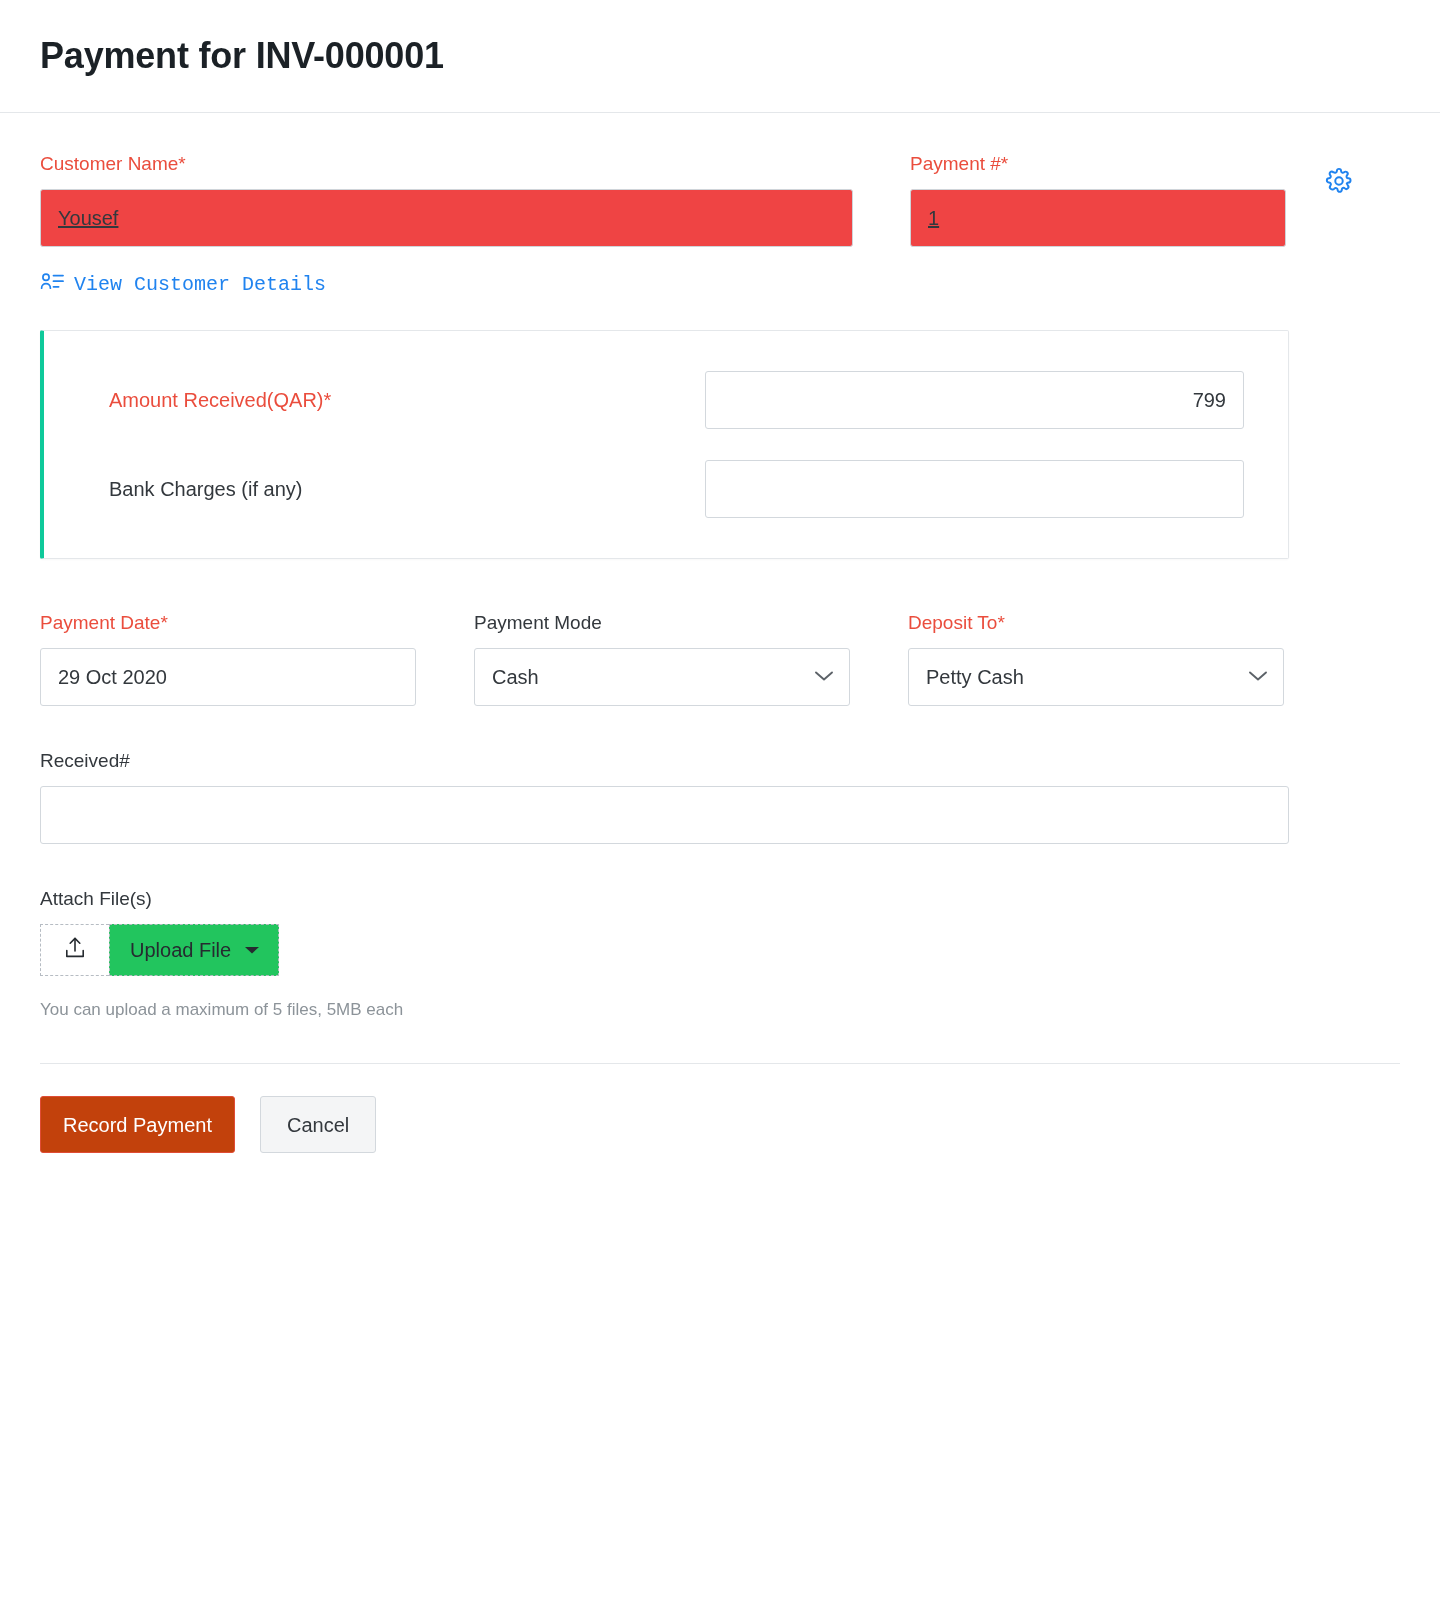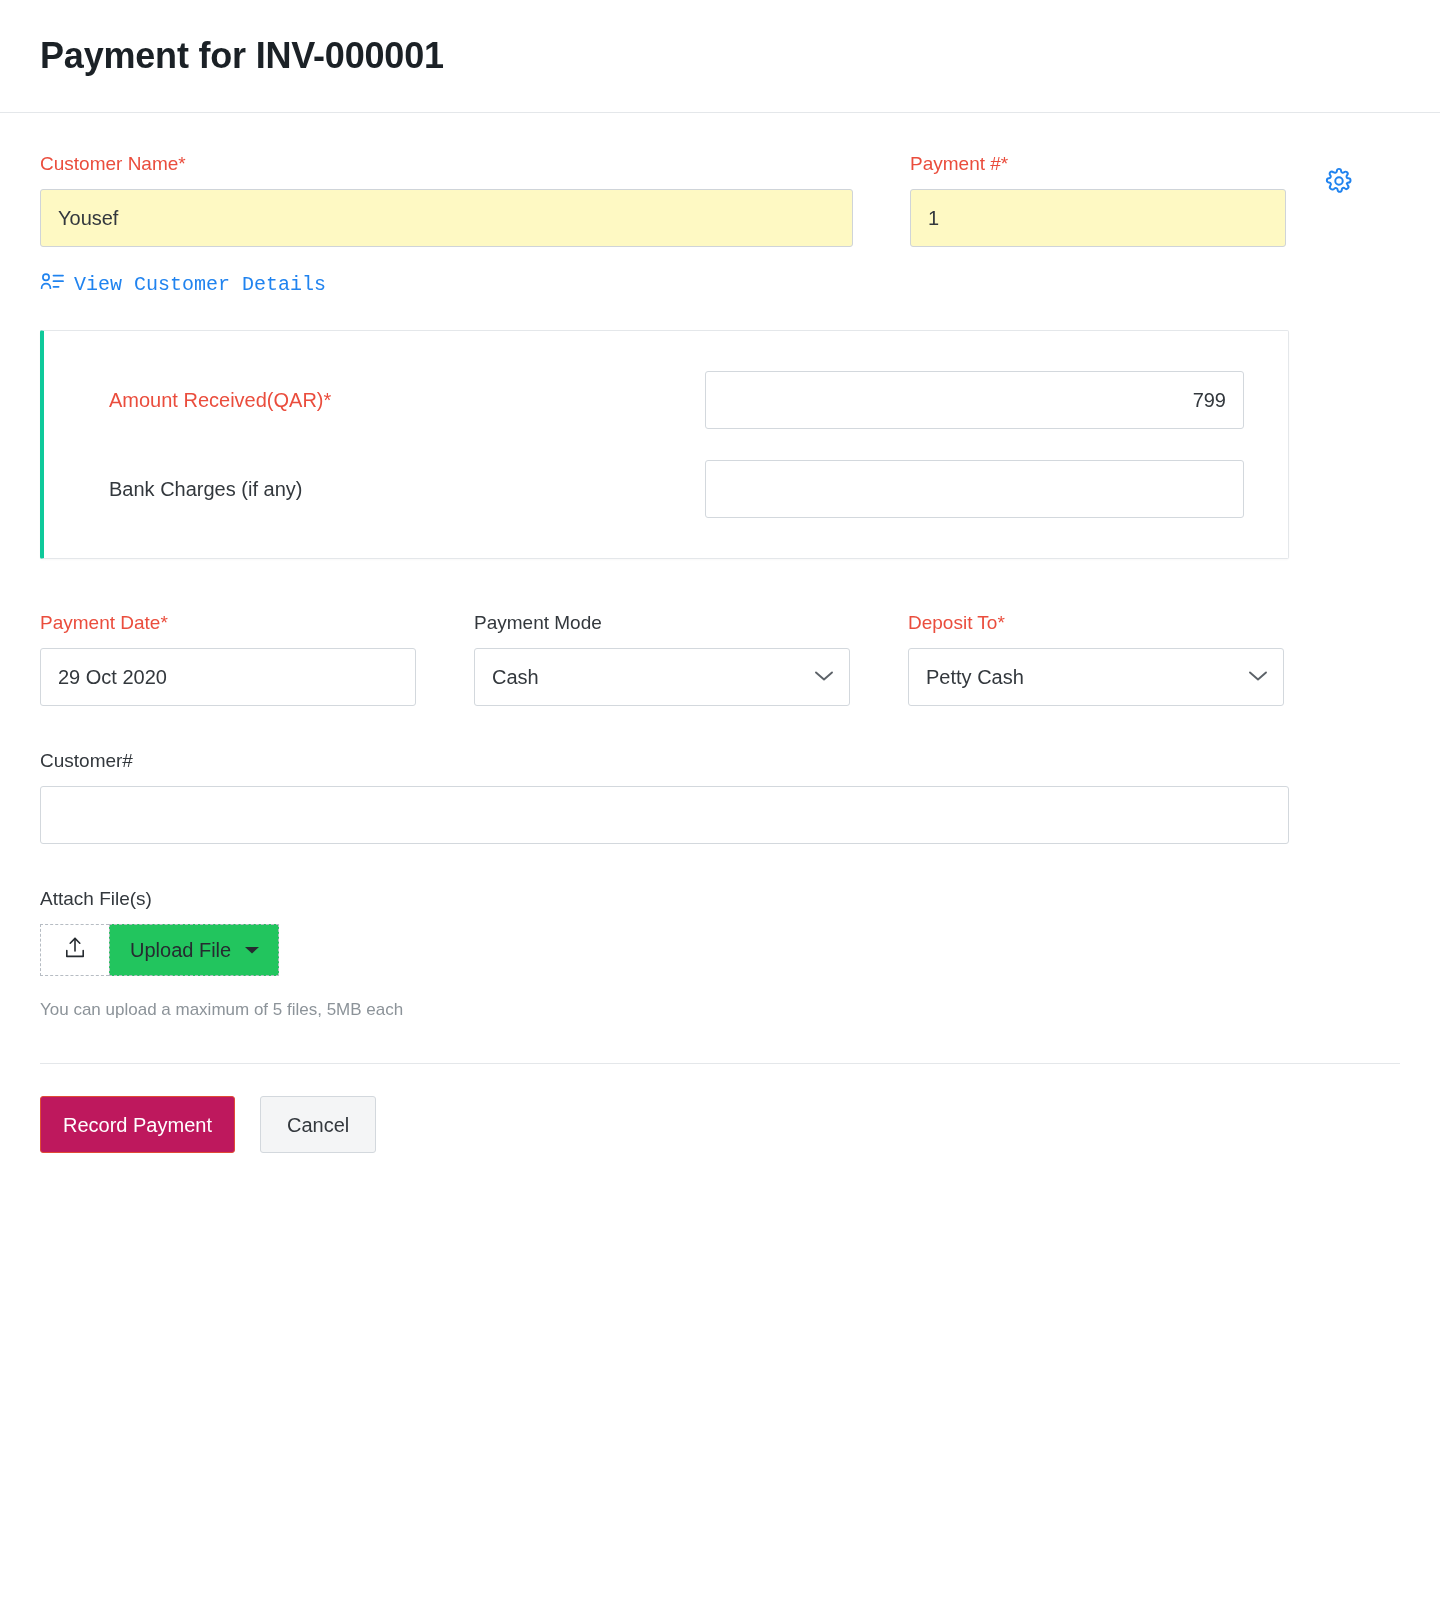--- a/index.html
+++ b/index.html
@@ -73,22 +73,23 @@
     border-radius: 3px;
     background: #ffffff;
     font-family: "Liberation Sans", sans-serif;
     font-size: 20px;
     color: #33383d;
     padding: 0 17px;
     outline: none;
     display: block;
   }
   .input.filled-gray {
-    background: #fef9c3;
+    background: #ef4444;
     border-color: #cfd4d9;
+    text-decoration: underline;
   }
   .input.right { text-align: right; }
 
   .gear-btn {
     position: absolute;
     right: -68px;
     top: 14px;
     width: 30px;
     height: 30px;
     border: none;
@@ -227,21 +228,21 @@
   .btn {
     font-family: "Liberation Sans", sans-serif;
     font-size: 20px;
     border-radius: 3px;
     cursor: pointer;
     height: 57px;
     padding: 0 22px;
     line-height: 1;
   }
   .btn-primary {
-    background: #be185d;
+    background: #c2410c;
     border: 1px solid #e04c35;
     color: #ffffff;
   }
   .btn-secondary {
     background: #f4f5f6;
     border: 1px solid #d3d8dd;
     color: #33383d;
     padding: 0 26px;
   }
 </style>
@@ -331,21 +332,21 @@
           <span class="caret">
             <svg width="20" height="12" viewBox="0 0 20 12" fill="none" xmlns="http://www.w3.org/2000/svg">
               <path d="M2 2.5L10 9.5L18 2.5" stroke="#5c6268" stroke-width="1.9" stroke-linecap="round" stroke-linejoin="round"></path>
             </svg>
           </span>
         </div>
       </div>
     </div>
 
     <div class="field-block">
-      <label class="label">Customer#</label>
+      <label class="label">Received#</label>
       <input class="input wide" type="text" value="" style="">
     </div>
 
 
     <div class="upload-block">
       <label class="label">Attach File(s)</label>
       <div class="upload-group">
         <div class="upload-icon-box">
           <span>
             <svg width="22" height="24" viewBox="0 0 22 24" fill="none" xmlns="http://www.w3.org/2000/svg">

